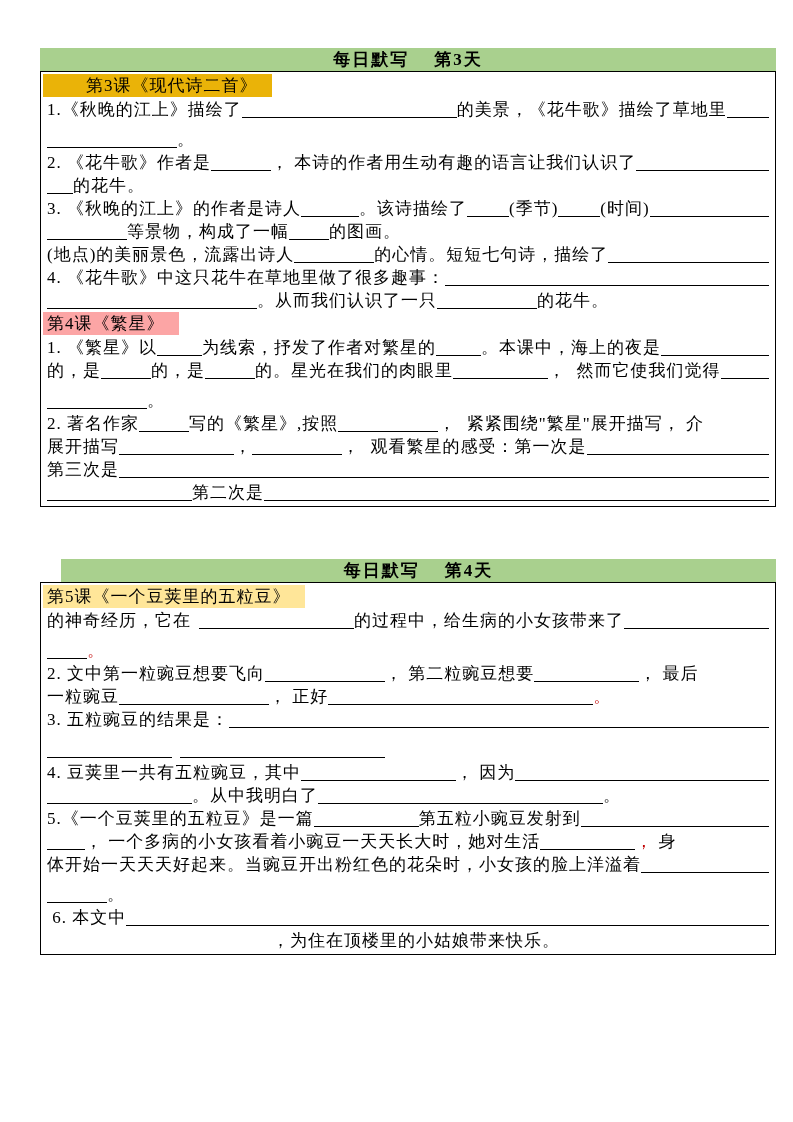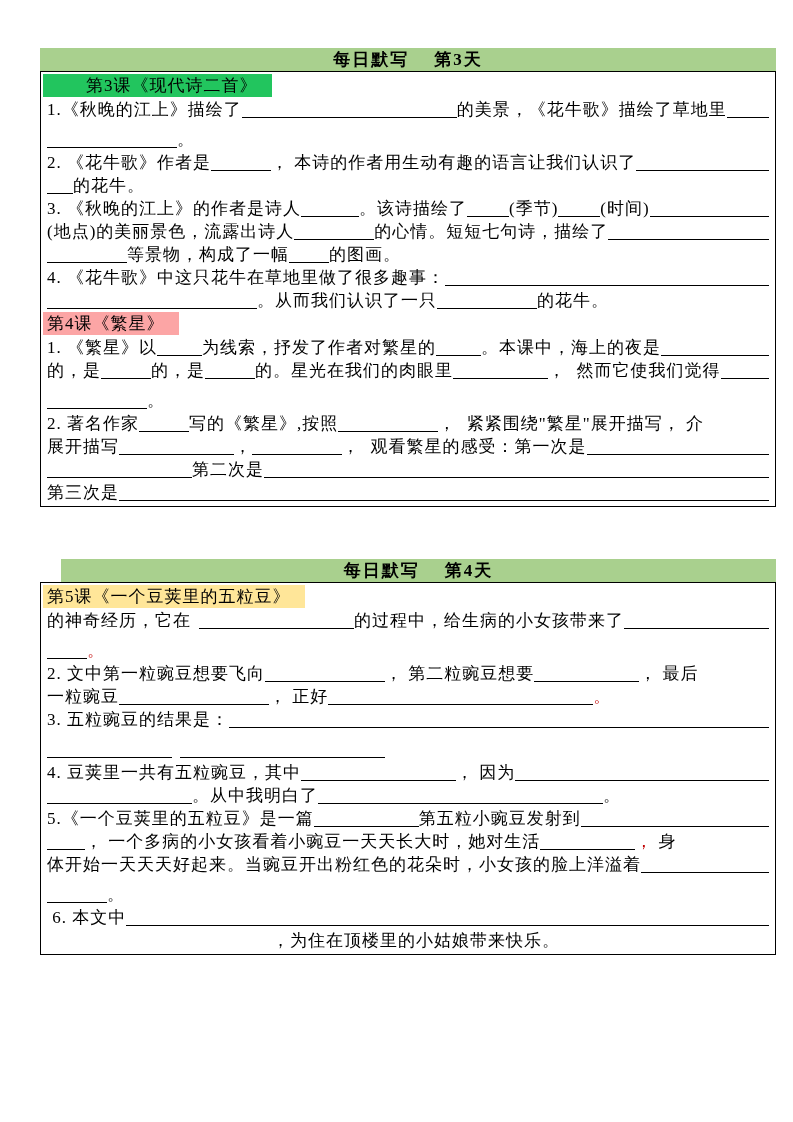--- a/index.html
+++ b/index.html
@@ -62,21 +62,21 @@
   .spacer{display:inline-block;height:10px;flex-shrink:1;}
 </style>
 </head>
 <body>
 
 <div id="page">
   <div id="content">
       <div class="table-block">
         <div class="title-bar" style="background: rgb(169, 208, 142);">每日默写    第3天</div>
         <div class="box" style="border-color: rgb(0, 0, 0);">
-          <div class="hl-row"><span class="hl" style="background: #22c55e; padding-left: 43px;">第3课《现代诗二首》</span></div>
+          <div class="hl-row"><span class="hl" style="background: #eab308; padding-left: 43px;">第3课《现代诗二首》</span></div>
           <div class="line">
             <span class="txt">1.《秋晚的江上》描绘了</span>
             <span class="blank" style="border-bottom-color: rgb(0, 0, 0); width: 215px;"></span>
             <span class="txt">的美景，《花牛歌》描绘了草地里</span>
             <span class="blank fill" style="border-bottom-color: rgb(0, 0, 0);"></span>
           </div>
           <div class="line gap">
             <span class="blank" style="border-bottom-color: rgb(0, 0, 0); width: 130px;"></span>
             <span class="txt">。</span>
           </div>
@@ -94,30 +94,30 @@
             <span class="txt">3. 《秋晚的江上》的作者是诗人</span>
             <span class="blank" style="border-bottom-color: rgb(0, 0, 0); width: 58px;"></span>
             <span class="txt">。该诗描绘了</span>
             <span class="blank" style="border-bottom-color: rgb(0, 0, 0); width: 42px;"></span>
             <span class="txt">(季节)</span>
             <span class="blank" style="border-bottom-color: rgb(0, 0, 0); width: 42px;"></span>
             <span class="txt">(时间)</span>
             <span class="blank fill" style="border-bottom-color: rgb(0, 0, 0);"></span>
           </div>
           <div class="line">
-            <span class="txt">(地点)的美丽景色，流露出诗人</span>
-            <span class="blank" style="border-bottom-color: rgb(0, 0, 0); width: 80px;"></span>
-            <span class="txt">的心情。短短七句诗，描绘了</span>
-            <span class="blank fill" style="border-bottom-color: rgb(0, 0, 0);"></span>
-          </div>
-          <div class="line">
             <span class="blank" style="border-bottom-color: rgb(0, 0, 0); width: 80px;"></span>
             <span class="txt">等景物，构成了一幅</span>
             <span class="blank" style="border-bottom-color: rgb(0, 0, 0); width: 40px;"></span>
             <span class="txt">的图画。</span>
+          </div>
+          <div class="line">
+            <span class="txt">(地点)的美丽景色，流露出诗人</span>
+            <span class="blank" style="border-bottom-color: rgb(0, 0, 0); width: 80px;"></span>
+            <span class="txt">的心情。短短七句诗，描绘了</span>
+            <span class="blank fill" style="border-bottom-color: rgb(0, 0, 0);"></span>
           </div>
           <div class="line">
             <span class="txt">4. 《花牛歌》中这只花牛在草地里做了很多趣事：</span>
             <span class="blank fill" style="border-bottom-color: rgb(0, 0, 0);"></span>
           </div>
           <div class="line">
             <span class="blank" style="border-bottom-color: rgb(0, 0, 0); width: 210px;"></span>
             <span class="txt">。从而我们认识了一只</span>
             <span class="blank" style="border-bottom-color: rgb(0, 0, 0); width: 100px;"></span>
             <span class="txt">的花牛。</span>
@@ -154,26 +154,26 @@
           </div>
           <div class="line">
             <span class="txt">展开描写</span>
             <span class="blank" style="border-bottom-color: rgb(0, 0, 0); width: 115px;"></span>
             <span class="txt">，</span>
             <span class="blank" style="border-bottom-color: rgb(0, 0, 0); width: 90px;"></span>
             <span class="txt">，  观看繁星的感受：第一次是</span>
             <span class="blank fill" style="border-bottom-color: rgb(0, 0, 0);"></span>
           </div>
           <div class="line">
+            <span class="txt">第三次是</span>
+            <span class="blank fill" style="border-bottom-color: rgb(0, 0, 0);"></span>
+          </div>
+          <div class="line">
             <span class="blank" style="border-bottom-color: rgb(0, 0, 0); width: 145px;"></span>
             <span class="txt">第二次是</span>
-            <span class="blank fill" style="border-bottom-color: rgb(0, 0, 0);"></span>
-          </div>
-          <div class="line">
-            <span class="txt">第三次是</span>
             <span class="blank fill" style="border-bottom-color: rgb(0, 0, 0);"></span>
           </div>
         </div>
       </div>
       <div class="table-block">
         <div class="title-bar" style="background: rgb(169, 208, 142); margin-left: 21px;">每日默写    第4天</div>
         <div class="box" style="border-color: rgb(0, 0, 0);">
           <div class="hl-row"><span class="hl" style="background: rgb(255, 230, 153);">第5课《一个豆荚里的五粒豆》</span></div>
           <div class="line">
             <span class="txt">的神奇经历，它在</span>

